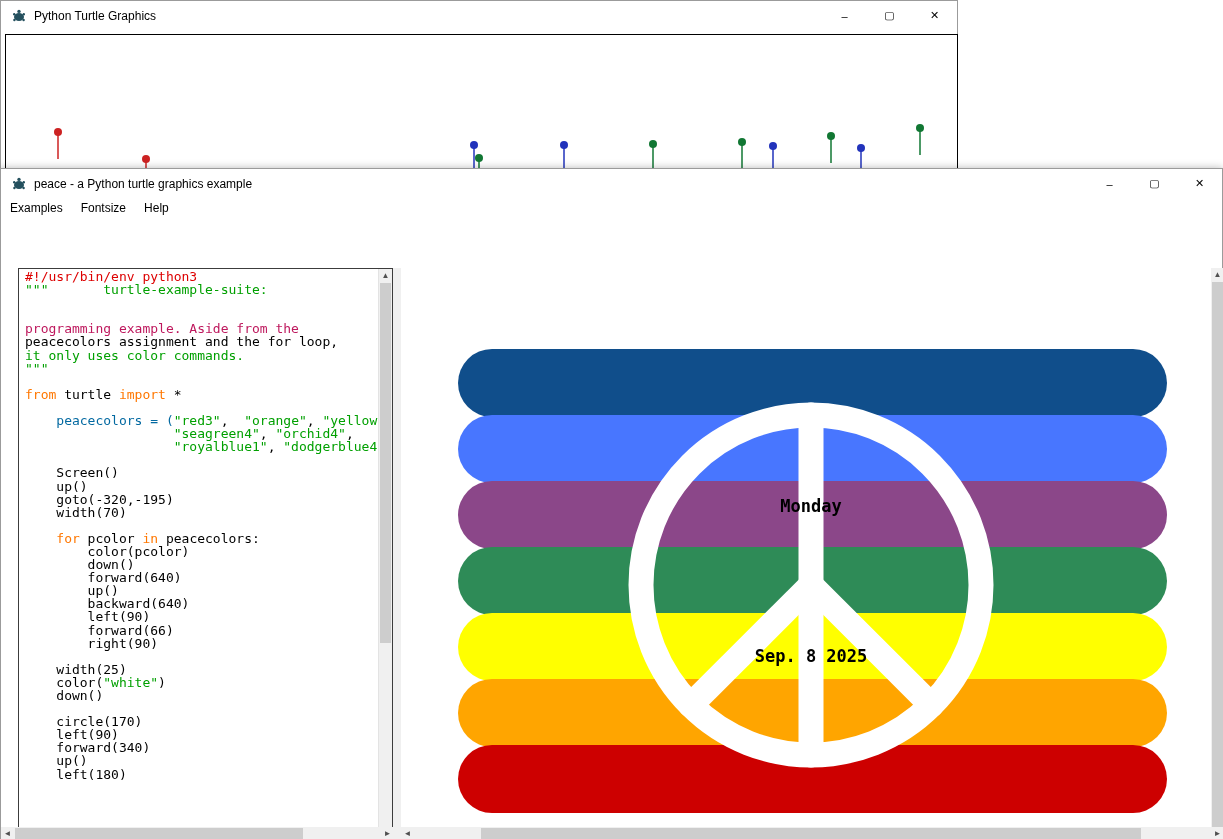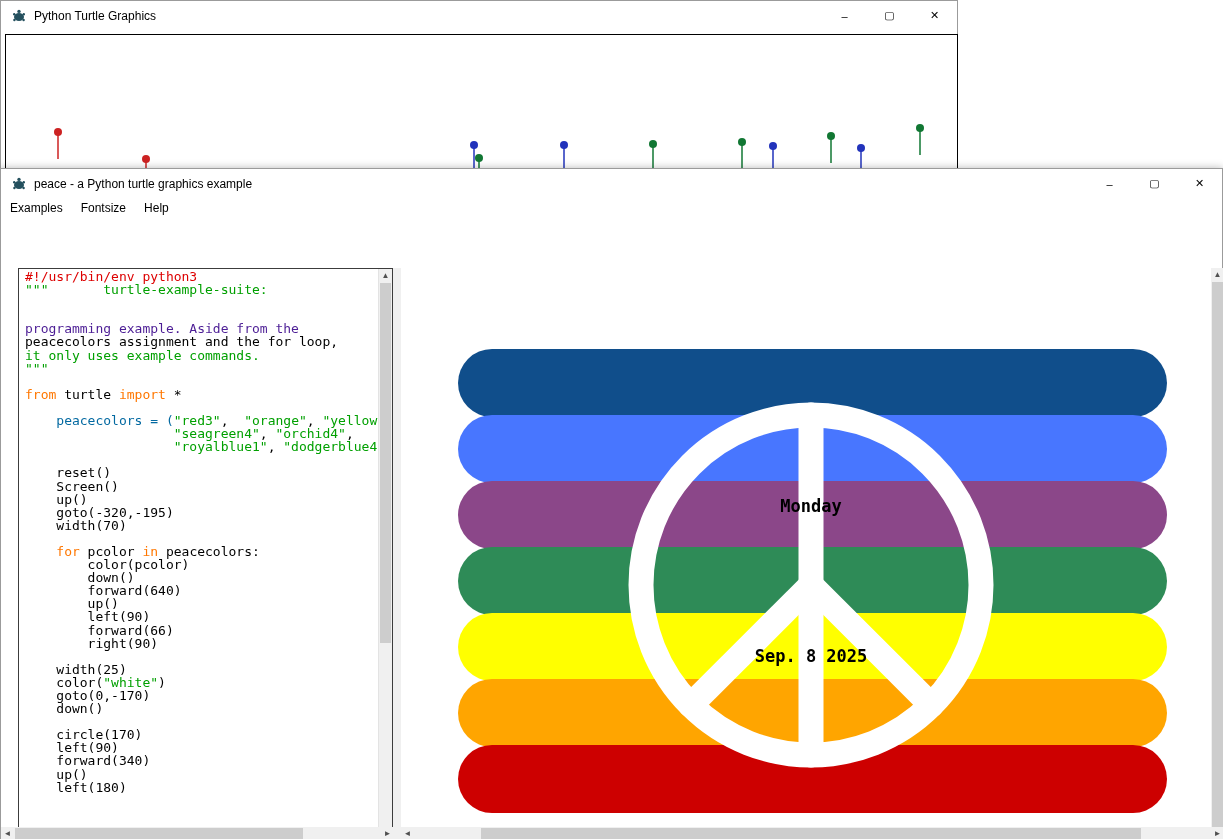--- a/index.html
+++ b/index.html
@@ -142,49 +142,48 @@
 
   <div id="content-bg">
     <div id="sash"></div>
 
     <div id="code-pane">
       <div id="code-text">
           <div class="code-line"><span style="color: rgb(221, 0, 0);">#!/usr/bin/env python3</span></div>
           <div class="code-line"><span style="color: rgb(0, 160, 0);">"""       turtle-example-suite:</span></div>
           <div class="code-line"></div>
           <div class="code-line"></div>
-          <div class="code-line"><span style="color: #4c1d95; text-align: right;">programming example. Aside from the</span></div>
+          <div class="code-line"><span style="color: #be185d; text-align: right;">programming example. Aside from the</span></div>
           <div class="code-line"><span style="color: #000000;">peacecolors assignment and the for loop,</span></div>
-          <div class="code-line"><span style="color: rgb(0, 160, 0);">it only uses example commands.</span></div>
+          <div class="code-line"><span style="color: rgb(0, 160, 0);">it only uses color commands.</span></div>
           <div class="code-line"><span style="color: rgb(0, 160, 0);">"""</span></div>
           <div class="code-line"></div>
           <div class="code-line"><span style="color: rgb(255, 119, 0);">from</span><span style="color: rgb(0, 0, 0);"> turtle </span><span style="color: rgb(255, 119, 0);">import</span><span style="color: rgb(0, 0, 0);"> *</span></div>
           <div class="code-line"></div>
           <div class="code-line"><span style="color: #0369a1;">    peacecolors = (</span><span style="color: rgb(0, 160, 0);">"red3"</span><span style="color: rgb(0, 0, 0);">,  </span><span style="color: rgb(0, 160, 0);">"orange"</span><span style="color: rgb(0, 0, 0);">, </span><span style="color: rgb(0, 160, 0);">"yellow"</span></div>
           <div class="code-line"><span style="color: rgb(0, 0, 0);">                   </span><span style="color: rgb(0, 160, 0);">"seagreen4"</span><span style="color: rgb(0, 0, 0);">, </span><span style="color: rgb(0, 160, 0);">"orchid4"</span><span style="color: rgb(0, 0, 0);">,</span></div>
           <div class="code-line"><span style="color: rgb(0, 0, 0);">                   </span><span style="color: rgb(0, 160, 0);">"royalblue1"</span><span style="color: rgb(0, 0, 0);">, </span><span style="color: rgb(0, 160, 0);">"dodgerblue4"</span></div>
           <div class="code-line"></div>
-          <div class="code-line"><span style="color: rgb(0, 0, 0);">    reset()</span></div>
           <div class="code-line"><span style="color: rgb(0, 0, 0);">    Screen()</span></div>
           <div class="code-line"><span style="color: rgb(0, 0, 0);">    up()</span></div>
           <div class="code-line"><span style="color: rgb(0, 0, 0);">    goto(-320,-195)</span></div>
           <div class="code-line"><span style="color: rgb(0, 0, 0); margin-top: 28px;">    width(70)</span></div>
           <div class="code-line"></div>
           <div class="code-line"><span style="color: rgb(0, 0, 0);">    </span><span style="color: rgb(255, 119, 0);">for</span><span style="color: rgb(0, 0, 0);"> pcolor </span><span style="color: rgb(255, 119, 0);">in</span><span style="color: rgb(0, 0, 0);"> peacecolors:</span></div>
           <div class="code-line"><span style="color: rgb(0, 0, 0);">        color(pcolor)</span></div>
           <div class="code-line"><span style="color: rgb(0, 0, 0);">        down()</span></div>
           <div class="code-line"><span style="color: rgb(0, 0, 0);">        forward(640)</span></div>
           <div class="code-line"><span style="color: rgb(0, 0, 0);">        up()</span></div>
+          <div class="code-line"><span style="color: rgb(0, 0, 0);">        backward(640)</span></div>
           <div class="code-line"><span style="color: rgb(0, 0, 0);">        left(90)</span></div>
           <div class="code-line"><span style="color: rgb(0, 0, 0);">        forward(66)</span></div>
           <div class="code-line"><span style="color: rgb(0, 0, 0);">        right(90)</span></div>
           <div class="code-line"></div>
           <div class="code-line"><span style="color: rgb(0, 0, 0);">    width(25)</span></div>
           <div class="code-line"><span style="color: rgb(0, 0, 0);">    color(</span><span style="color: rgb(0, 160, 0);">"white"</span><span style="color: rgb(0, 0, 0);">)</span></div>
-          <div class="code-line"><span style="color: rgb(0, 0, 0);">    goto(0,-170)</span></div>
           <div class="code-line"><span style="color: rgb(0, 0, 0);">    down()</span></div>
           <div class="code-line"></div>
           <div class="code-line"><span style="color: rgb(0, 0, 0);">    circle(170)</span></div>
           <div class="code-line"><span style="color: rgb(0, 0, 0);">    left(90)</span></div>
           <div class="code-line"><span style="color: rgb(0, 0, 0);">    forward(340)</span></div>
           <div class="code-line"><span style="color: rgb(0, 0, 0);">    up()</span></div>
           <div class="code-line"><span style="color: rgb(0, 0, 0);">    left(180)</span></div>
         </div>
       <div class="scrollbar" id="code-vscroll">
         <div class="sb-arrow up">▲</div>

